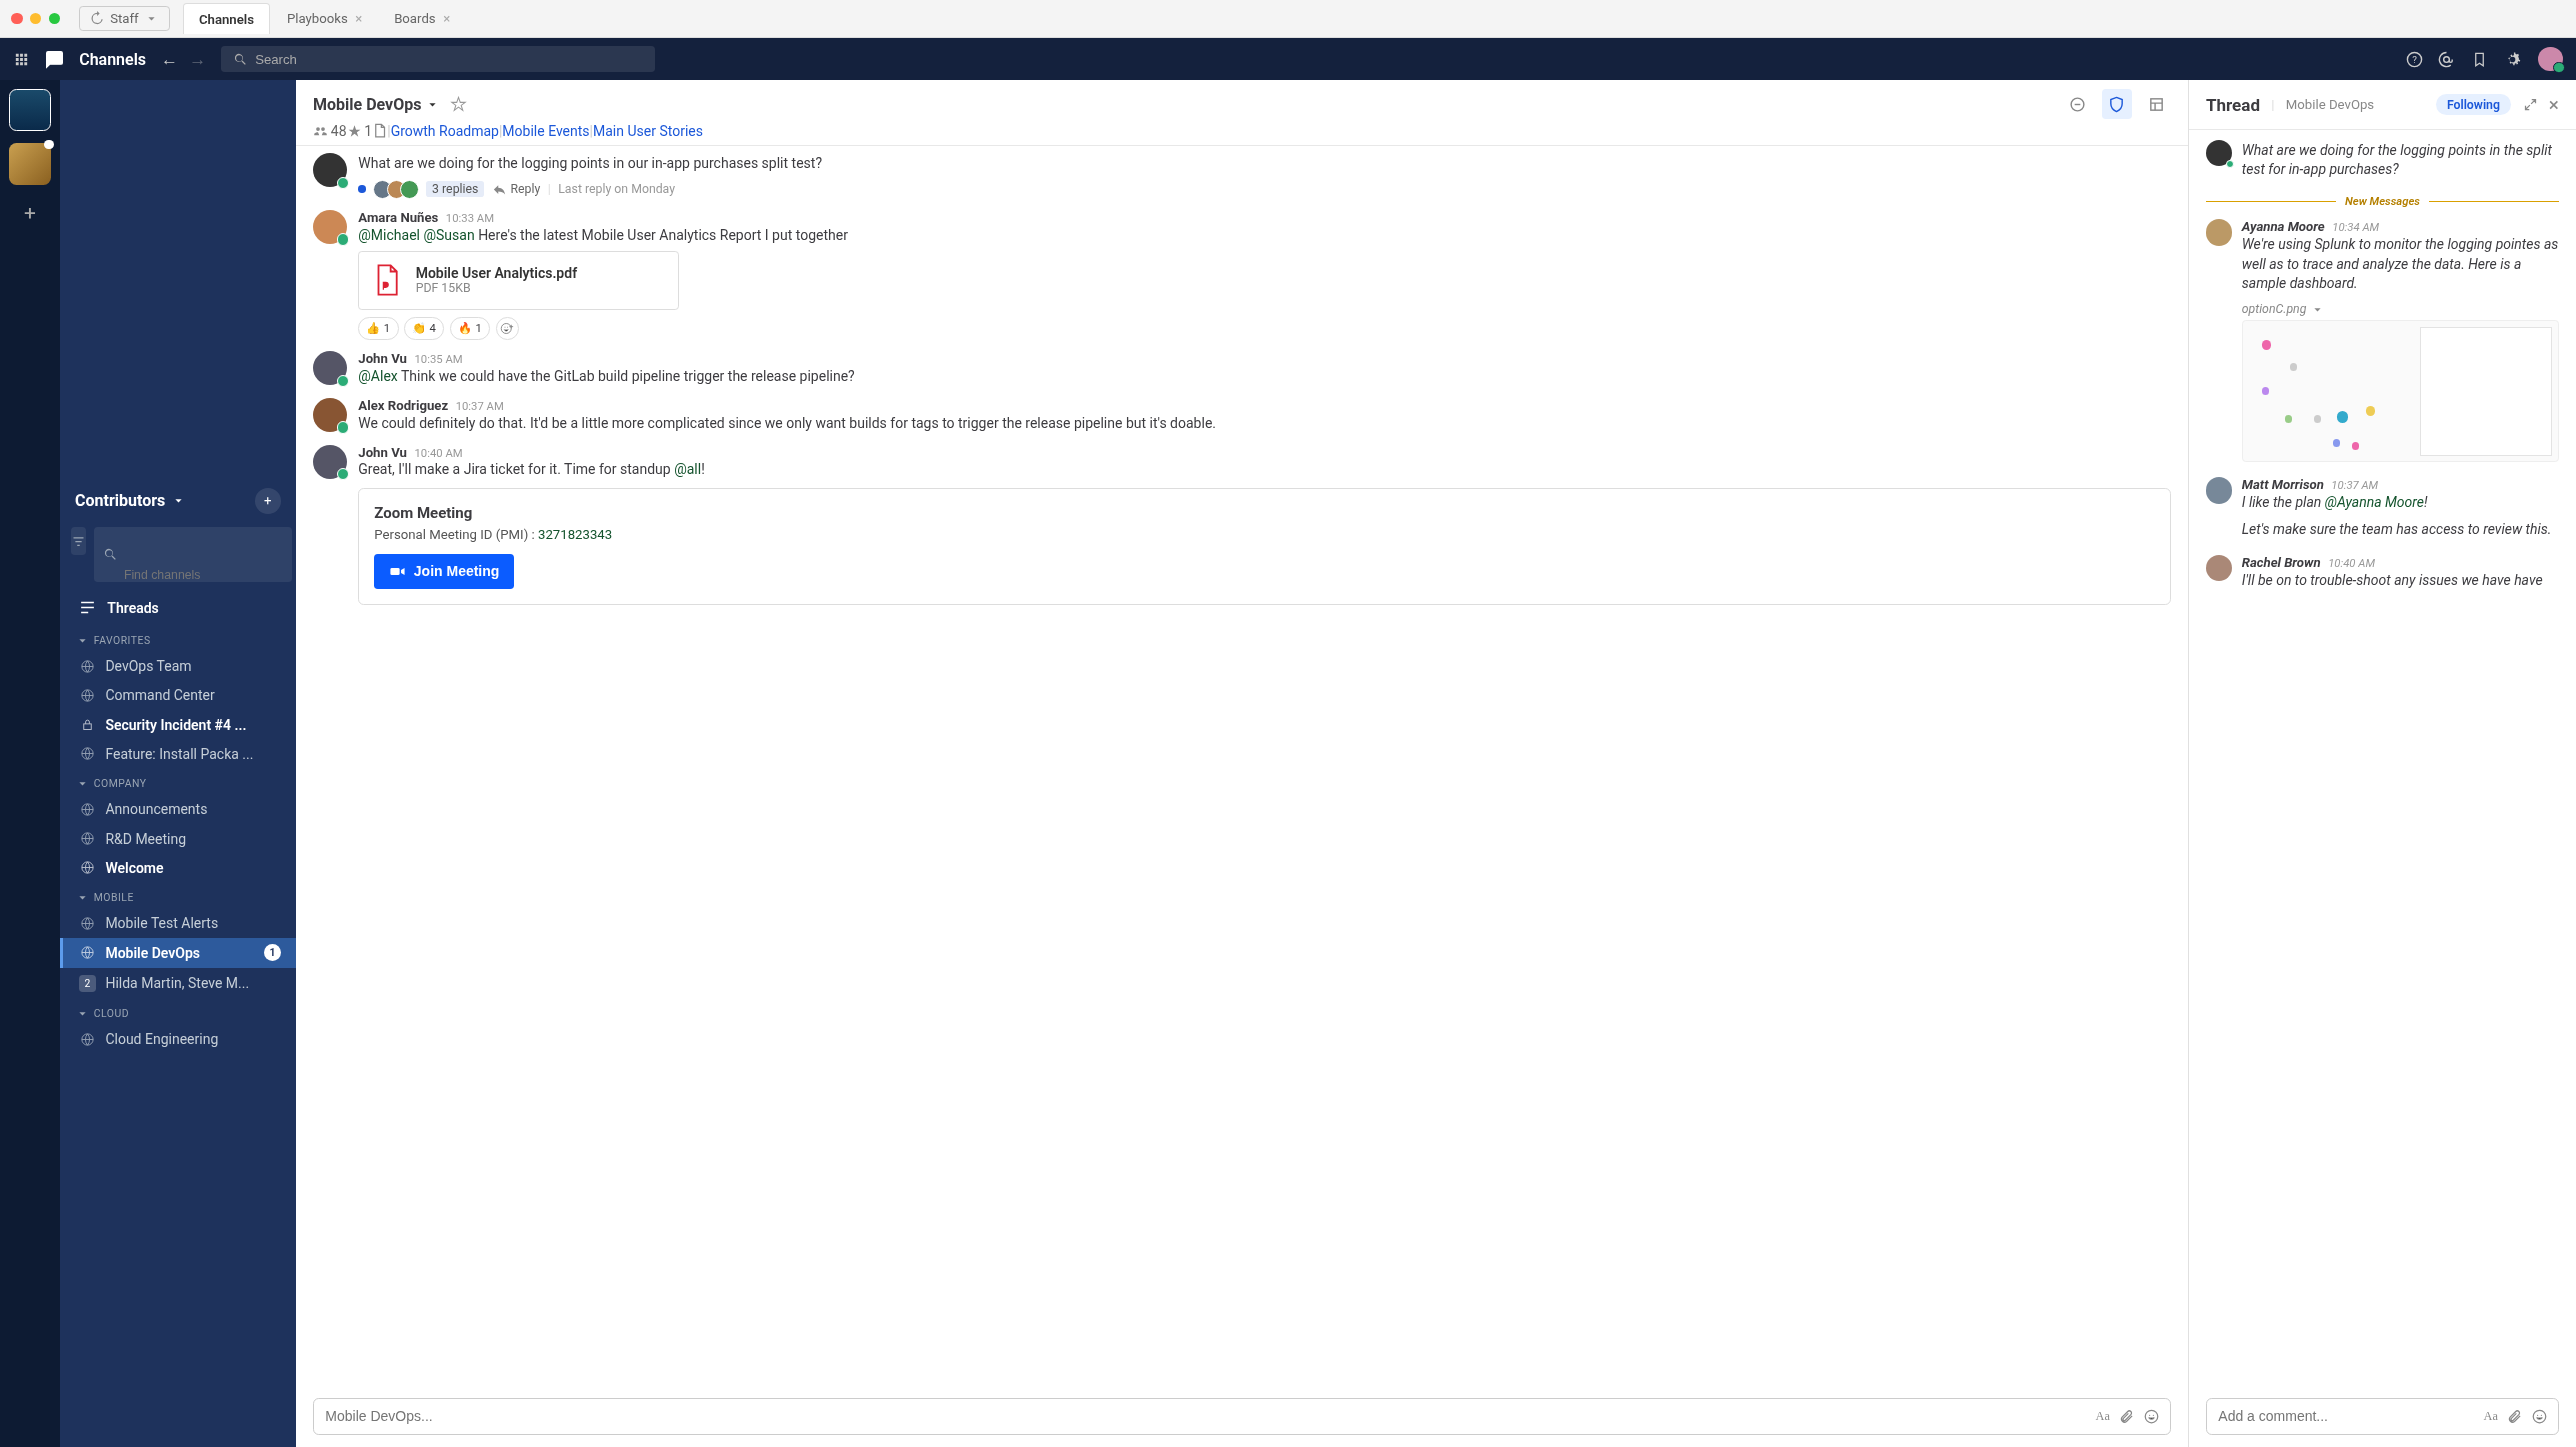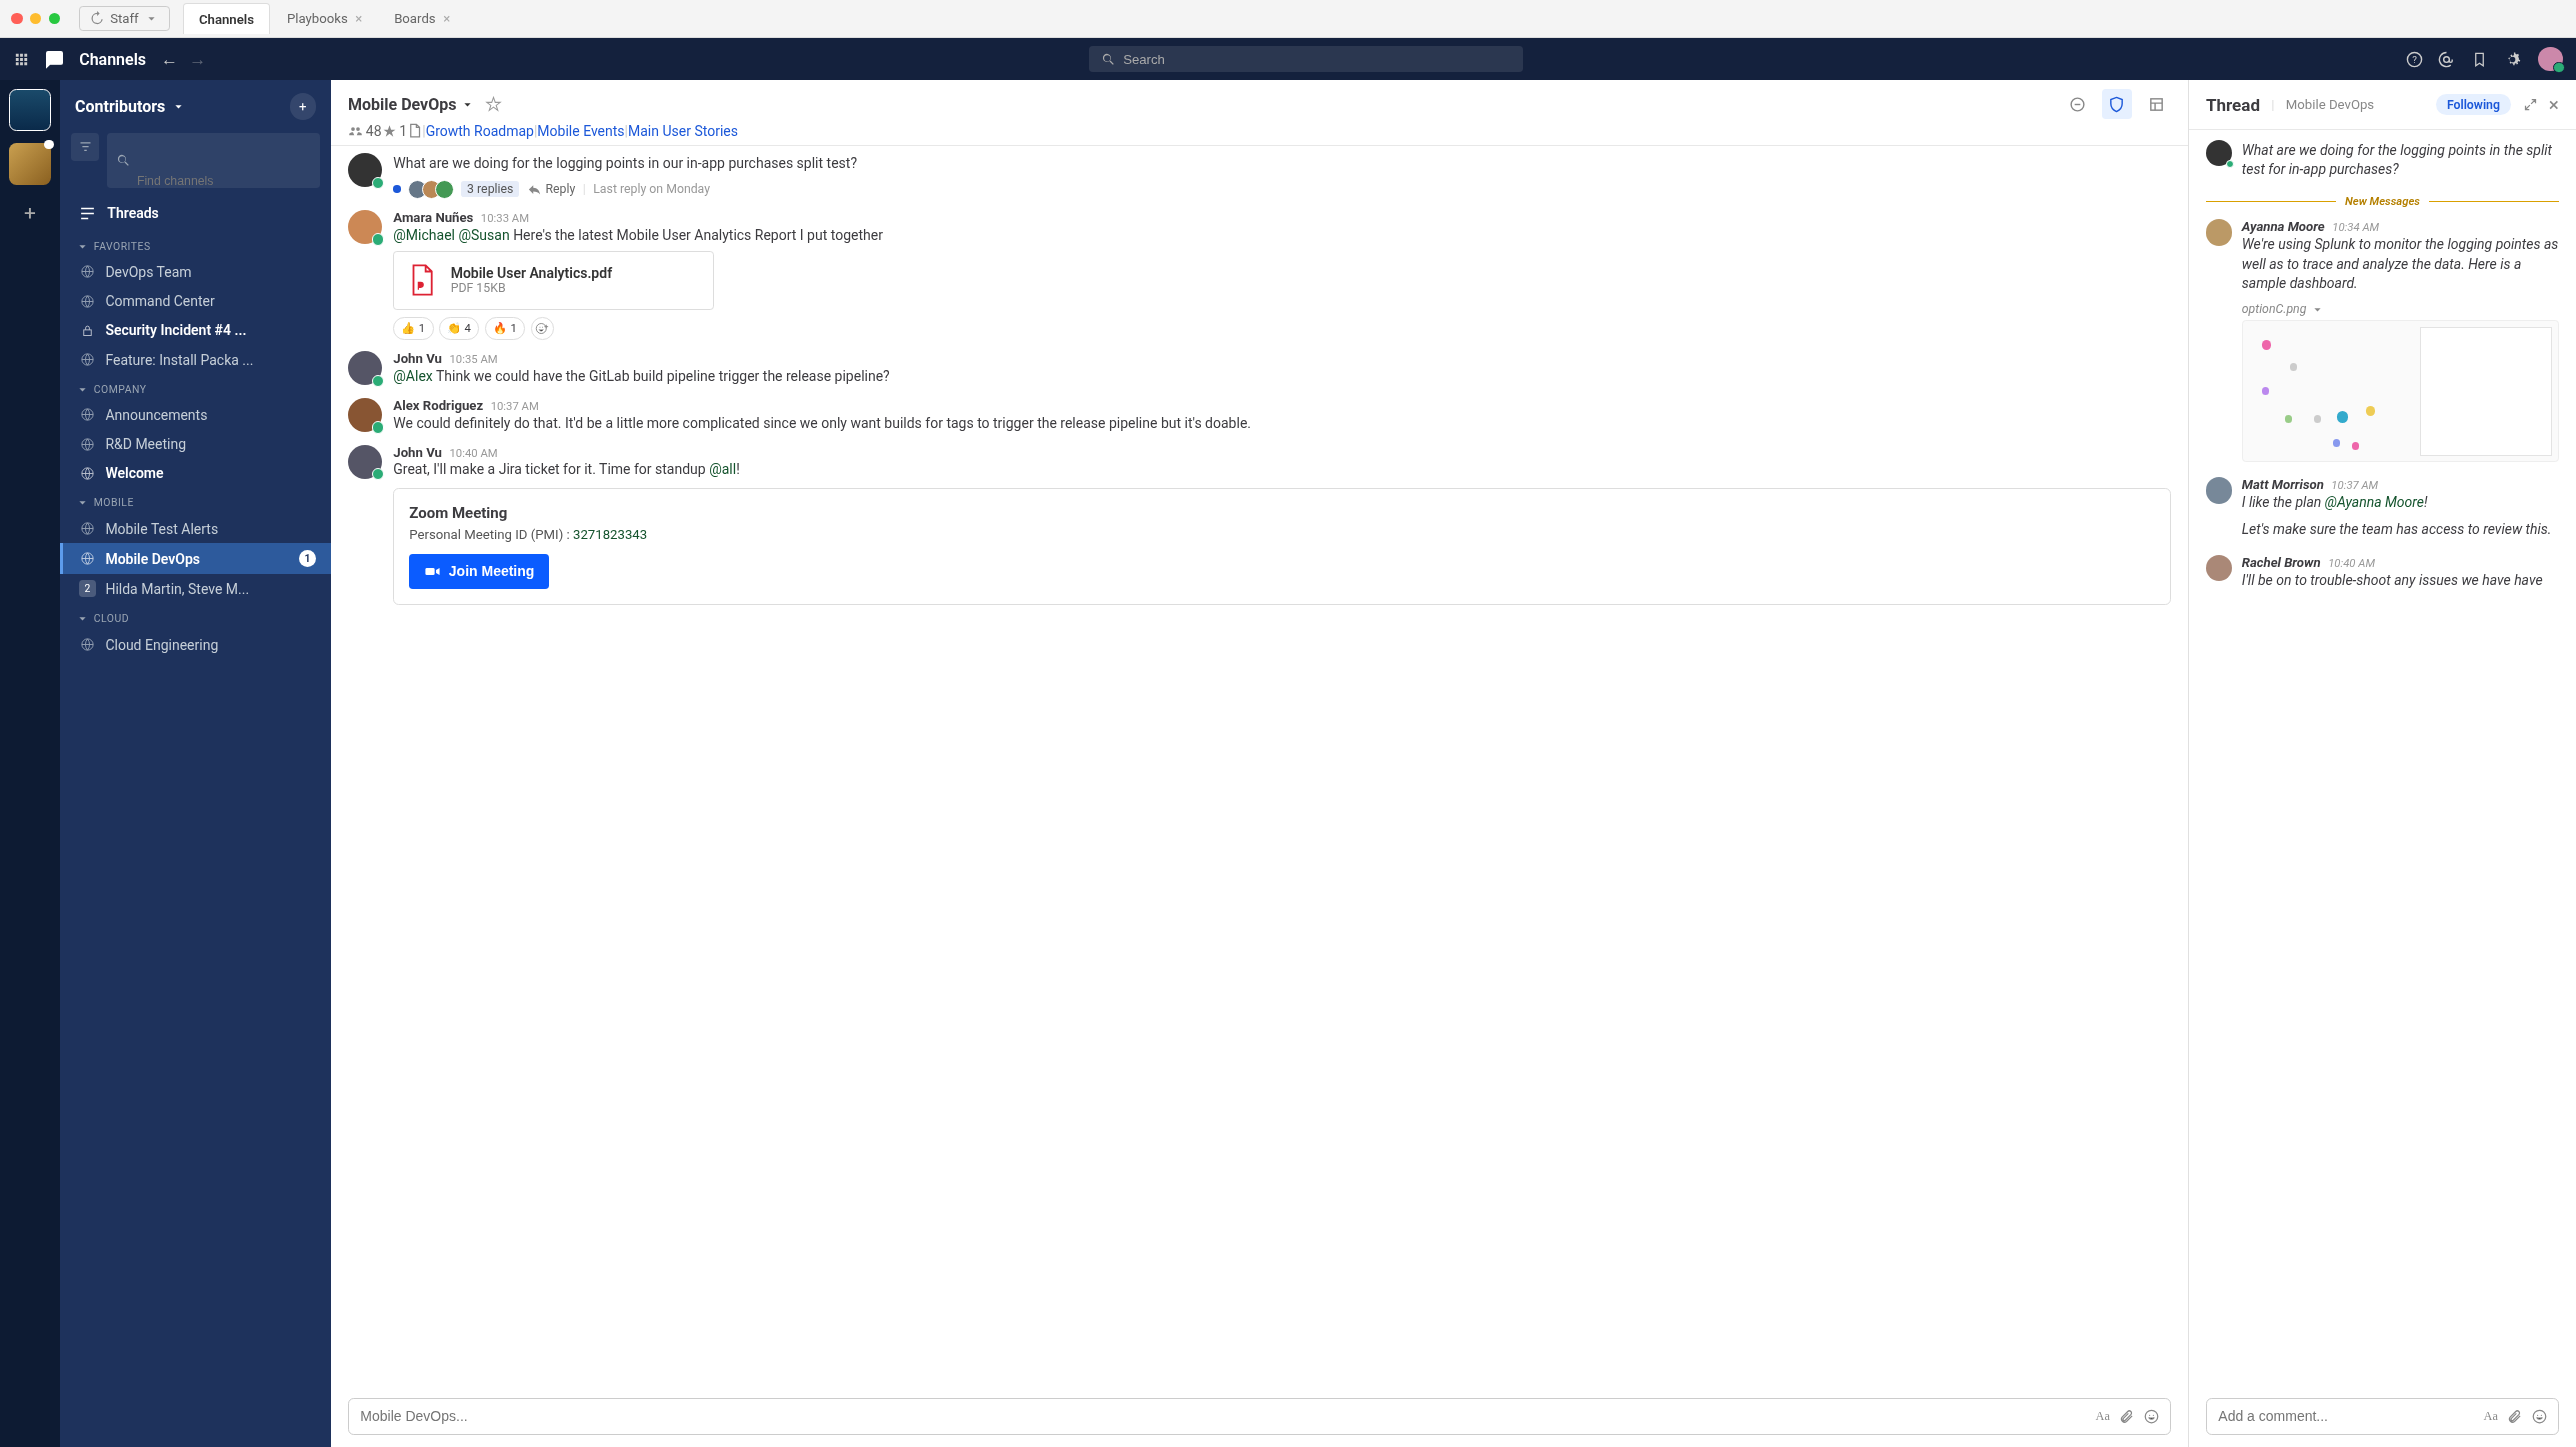--- a/index.html
+++ b/index.html
@@ -17,21 +17,21 @@
 .tab { padding: 7.5px 15px; color: #666; cursor: pointer; position: relative; display: flex; align-items: center; gap: 7.5px; }
 .tab.active { background: #fff; border: 0.9px solid #ddd; border-bottom: none; border-radius: 3.8px 3.8px 0 0; font-weight: 600; color: #333; }
 .tab-close { color: #aaa; font-size: 13.2px; }
 
 
 .topbar { height: 42px; background: #14213d; display: flex; align-items: center; padding: 0 13.2px; color: #fff; gap: 15px; }
 .topbar svg { fill: #e9e9e9; }
 .channels-label { font-size: 16px; font-weight: 600; flex-shrink: 0; }
 .nav-arrows { display: flex; gap: 11.3px; }
 .nav-arrows span { color: #ccc; font-size: 17px; cursor: pointer; }
-.search-wrap { flex: 1; display: flex; justify-content: center; }
+.search-wrap { flex: 1; display: flex; justify-content: flex-start; }
 .search-box { width: 434px; background: rgba(255,255,255,0.1); border-radius: 3.8px; padding: 5.7px 11.3px; display: flex; align-items: center; gap: 7.5px; }
 .search-box input { background: transparent; border: none; outline: none; color: #fff; flex: 1; font-size: 13.2px; }
 .search-box input::placeholder { color: #aaa; }
 .top-icons { display: flex; gap: 17px; align-items: center; }
 .top-icons > * { cursor: pointer; color: #ccc; }
 .avatar-sm { width: 24.5px; height: 24.5px; border-radius: 50%; background: #c8a; position: relative; }
 .avatar-sm::after { content: ""; width: 9.4px; height: 9.4px; background: #2bac76; border: 1.9px solid #14213d; border-radius: 50%; position: absolute; bottom: -1.9px; right: -1.9px; }
 
 
 .main { display: flex; height: calc(100vh - 79px); }
@@ -39,21 +39,21 @@
 
 .rail { width: 60px; background: #0d1b33; display: flex; flex-direction: column; align-items: center; padding-top: 9.4px; gap: 11.3px; }
 .rail-item { width: 42px; height: 42px; border-radius: 7.5px; background: #2a3a5a; position: relative; cursor: pointer; }
 .rail-item.active { border: 1.9px solid #fff; }
 .rail-item.img1 { background: linear-gradient(180deg,#1a4a6a,#0a2a4a); }
 .rail-item.img2 { background: linear-gradient(135deg,#caa050,#8a6020); }
 .rail-item .dot { width: 9.4px; height: 9.4px; background: #fff; border-radius: 50%; position: absolute; top: -2.8px; right: -2.8px; }
 .rail-add { width: 34px; height: 34px; display: flex; align-items: center; justify-content: center; color: #aaa; font-size: 21px; cursor: pointer; }
 
 
-.sidebar { width: 271px; background: #1e325c; color: #c6cfd8; display: flex; flex-direction: column; overflow-y: auto; }
+.sidebar { width: 236px; background: #1e325c; color: #c6cfd8; display: flex; flex-direction: column; overflow-y: auto; justify-content: center; }
 .ws-head { padding: 13.2px 15px; display: flex; align-items: center; justify-content: space-between; }
 .ws-head h2 { color: #fff; font-size: 16px; font-weight: 700; display: flex; align-items: center; gap: 5.7px; }
 .plus-btn { width: 26.4px; height: 26.4px; background: rgba(255,255,255,0.1); border-radius: 50%; display: flex; align-items: center; justify-content: center; cursor: pointer; color: #fff; }
 .find-row { padding: 0 11.3px 7.5px; display: flex; gap: 7.5px; }
 .filter-btn { width: 28px; height: 28px; background: rgba(255,255,255,0.08); border-radius: 3.8px; display: flex; align-items: center; justify-content: center; cursor: pointer; }
 .find-input { flex: 1; background: rgba(255,255,255,0.08); border-radius: 3.8px; padding: 0 9.4px; display: flex; align-items: center; gap: 5.7px; }
 .find-input input { background: transparent; border: none; outline: none; color: #c6cfd8; font-size: 12.3px; flex: 1; margin-top: 41px; }
 .threads-item { padding: 9.4px 19px; display: flex; align-items: center; gap: 11.3px; color: #fff; font-weight: 600; font-size: 14px; cursor: pointer; }
 .sec-head { padding: 7.5px 15px 3.8px; font-size: 10.4px; letter-spacing: 0.5px; color: #9aa5b3; cursor: pointer; display: flex; align-items: center; gap: 3.8px; }
 .ch-item { padding: 6.6px 15px 6.6px 19px; display: flex; align-items: center; gap: 9.4px; cursor: pointer; font-size: 14px; position: relative; }

